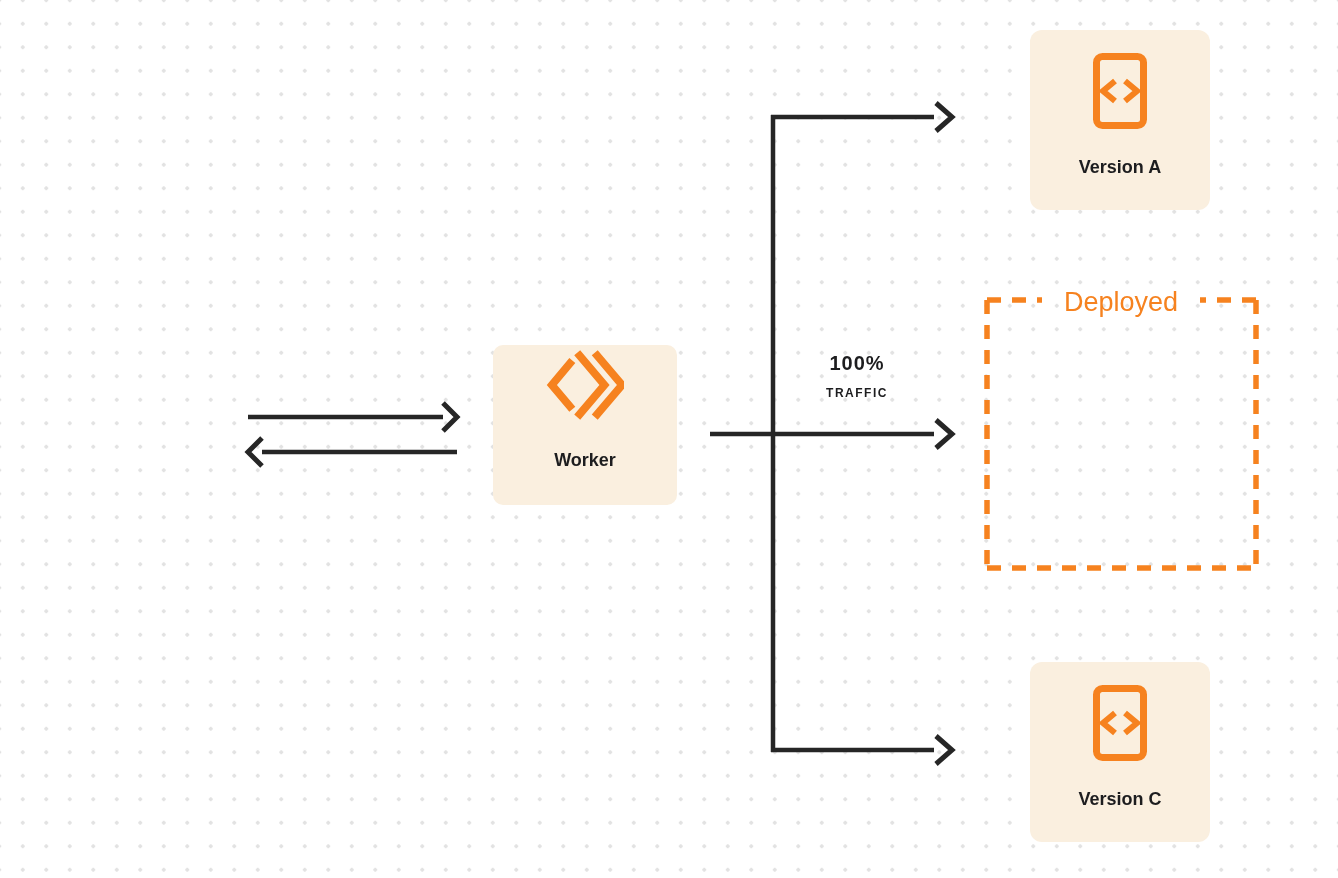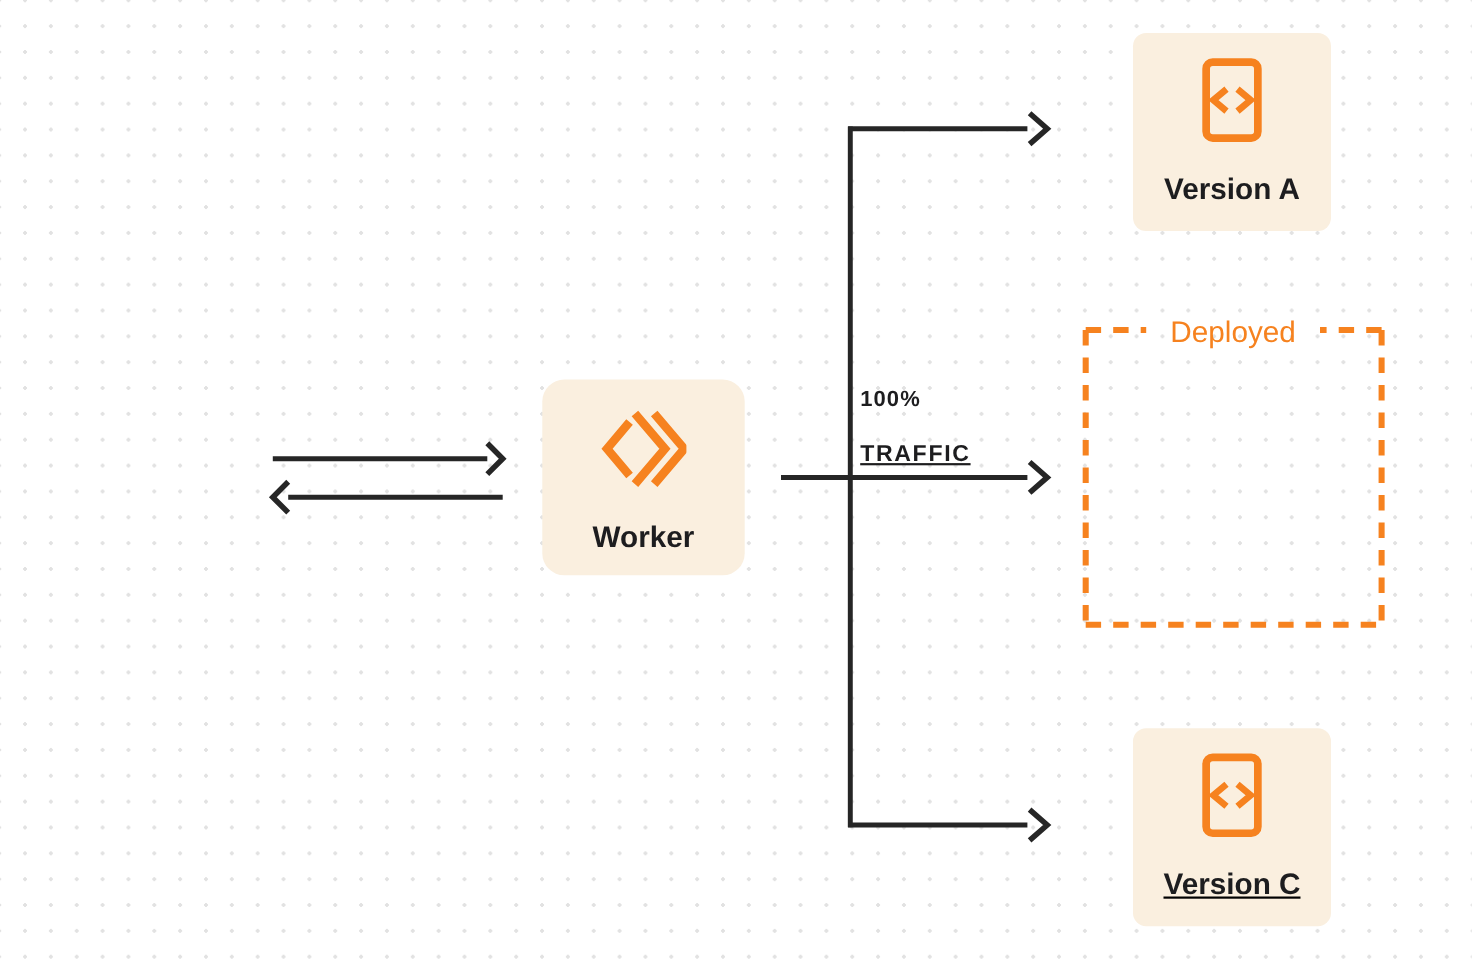--- a/index.html
+++ b/index.html
@@ -27,75 +27,75 @@
   .overlay .dashed { stroke: var(--accent-orange, #f6821f); stroke-width: 5.5; fill: none; stroke-dasharray: 14 11; }
 
   .node {
     position: absolute;
     display: flex;
     flex-direction: column;
     align-items: center;
     box-sizing: border-box;
   }
   .node-label {
-    font-size: 27px;
+    font-size: 18px;
     font-weight: 700;
     color: var(--text-dark, #1d1d1f);
     white-space: nowrap;
   }
 
   .client {
     left: 30px; top: 344px; width: 182px; height: 181px;
     background: var(--client-gray, #f4f4f6);
     border-radius: 10px;
     justify-content: center;
   }
 
   .worker {
-    left: 493px; top: 345px; width: 184px; height: 178px;
+    left: 493px; top: 345px; width: 184px; height: 160px;
     background: var(--node-cream, #faefdf);
-    border-radius: 20px;
-    padding-top: 23px;
+    border-radius: 10px;
   }
   .worker .icon-wrap { height: 77px; display: flex; align-items: center; }
   .worker .node-label { margin-top: 28px; }
 
   .version {
     width: 180px; height: 180px;
     background: var(--node-cream, #faefdf);
     border-radius: 12px;
     padding-top: 22px;
   }
   .version .icon-wrap { height: 78px; display: flex; align-items: center; }
   .version .node-label { margin-top: 27px; }
   .version-a { left: 1030px; top: 30px; }
   .version-b { left: 1030px; top: 345px; }
-  .version-c { left: 1030px; top: 662px; text-decoration: underline; }
+  .version-c { left: 1030px; top: 662px; }
 
   .icon-svg { display: block; }
   .icon-svg .o-stroke { stroke: var(--accent-orange, #f6821f); fill: none; }
 
   .deployed-label {
     position: absolute;
     left: 1044px; top: 287px; width: 154px;
     text-align: center;
     font-size: 27px;
     font-weight: 400;
     color: var(--accent-orange, #f6821f);
     white-space: nowrap;
   }
 
   .traffic-label {
     position: absolute;
     left: 782px; top: 351px; width: 150px;
+    text-align: center;
     color: var(--text-dark, #1d1d1f);
     font-weight: 700;
   }
   .traffic-line1 { font-size: 20px; line-height: 24px; letter-spacing: 1px; }
-  .traffic-line2 { font-size: 21px; line-height: 24px; letter-spacing: 1.5px; margin-top: 26px; text-decoration: underline; }
+  .traffic-line2 { font-size: 12px; line-height: 24px; letter-spacing: 1.5px; margin-top: 6px; }
 </style>
 </head>
 <body>
 
 <div class="canvas">
 
   <svg class="overlay" viewBox="0 0 1338 878" xmlns="http://www.w3.org/2000/svg">
 
     <path class="line" d="M248,417 H443"></path>
     <path class="head" d="M443,403 L457,417 L443,431"></path>

